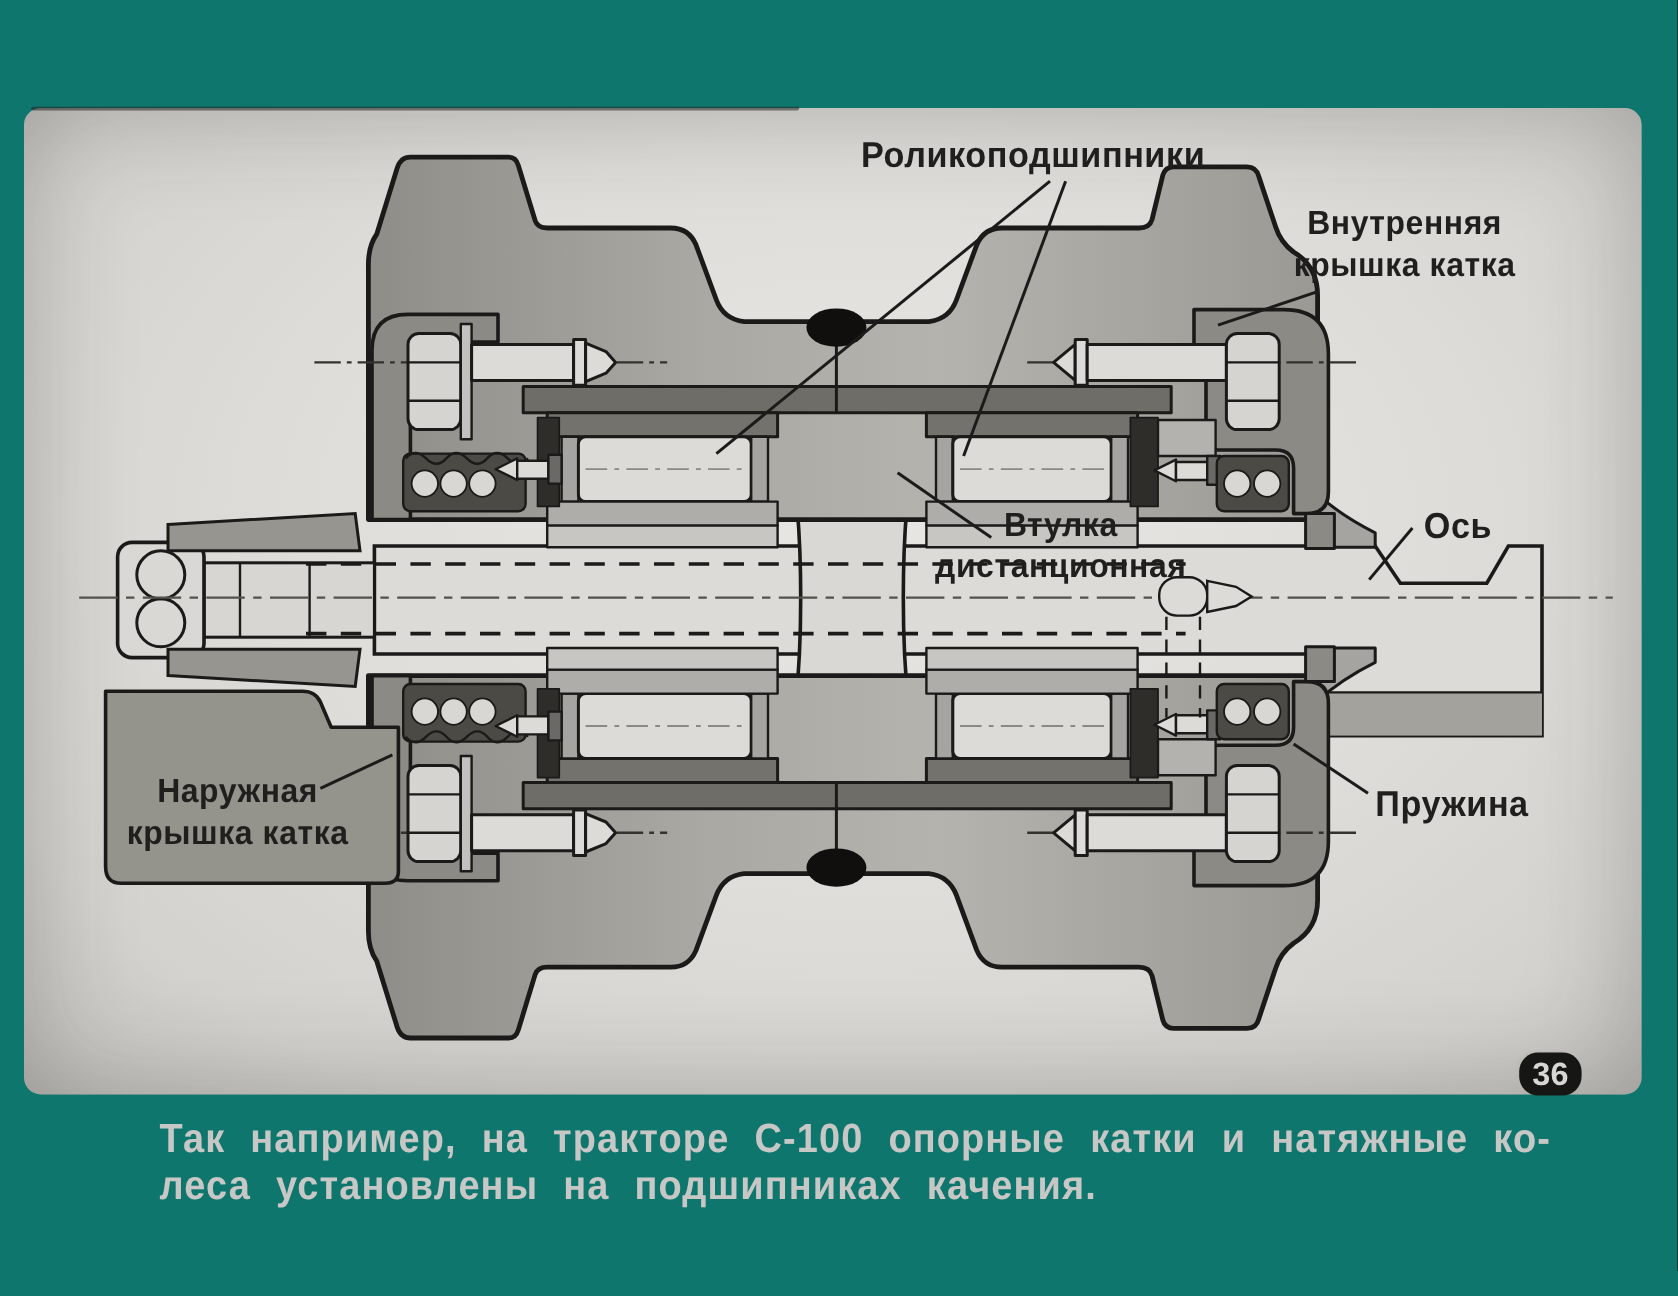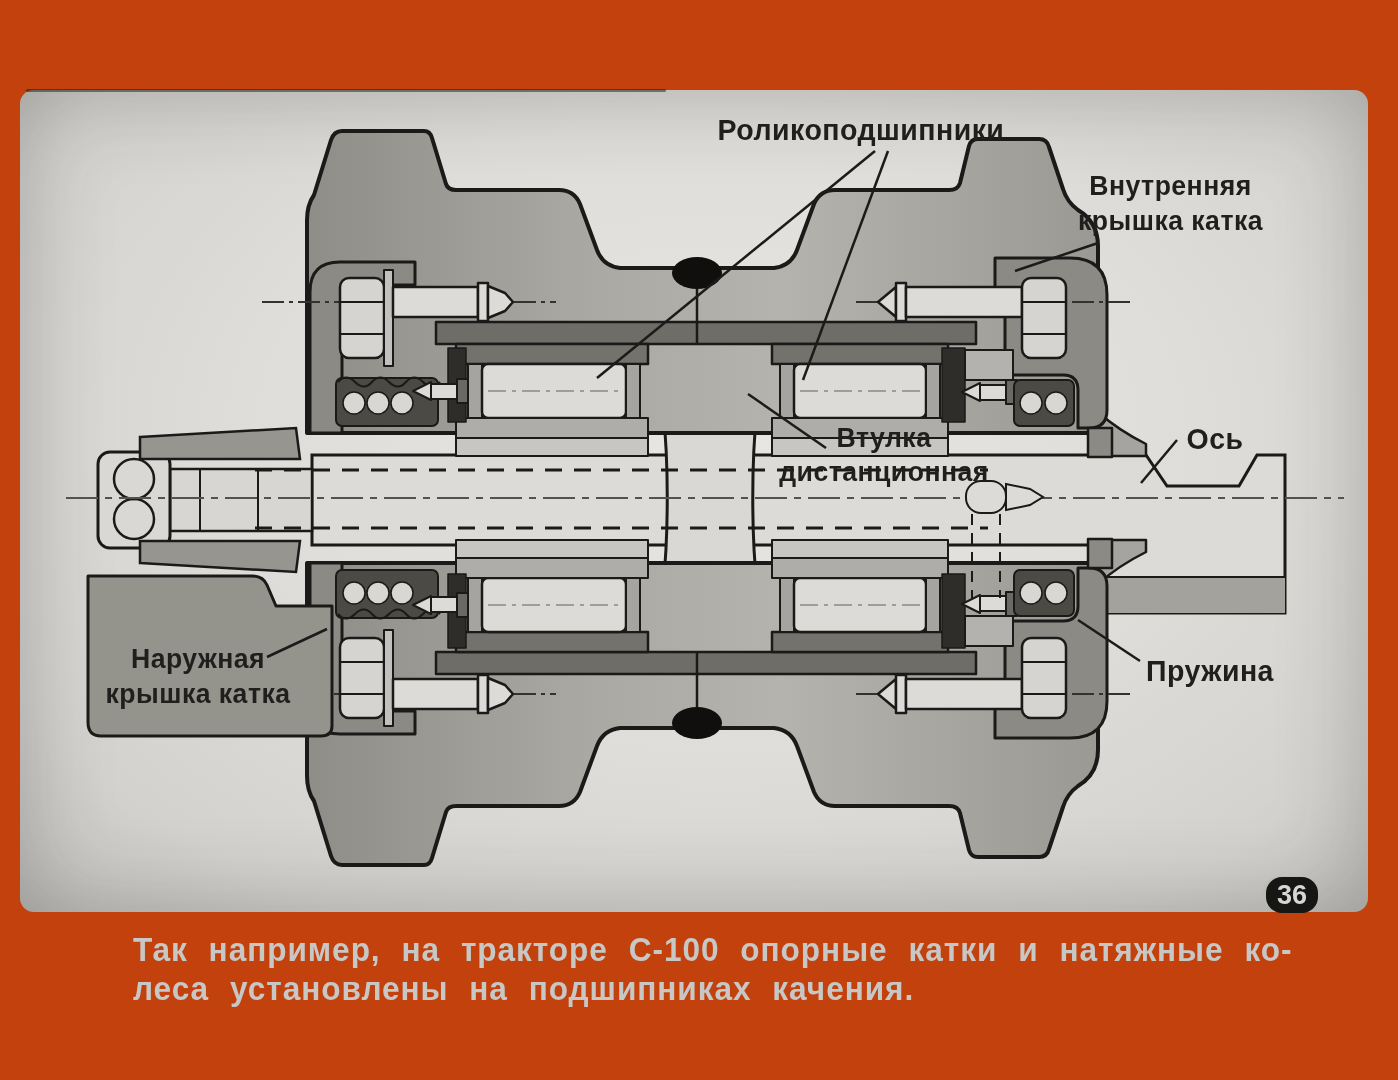--- a/index.html
+++ b/index.html
@@ -1,18 +1,18 @@
 <!DOCTYPE html>
 <html><head>
 <meta charset="utf-8">
 <style>
   html,body{margin:0;padding:0;background:#000;}
   .stage{
     position:relative;width:1398px;height:1080px;overflow:hidden;
-    background:#c2410c;
+    background:#0f766e;
     font-family:"Liberation Sans", sans-serif;
   }
   .slide{
     position:absolute;left:20px;top:90px;width:1348px;height:822px;
     border-radius:14px;
     background:radial-gradient(ellipse at 52% 42%, #e7e6e2 0%, #deddd9 48%, #d3d2ce 80%, #c2c1bd 100%);
     box-shadow:inset 0 0 90px rgba(40,40,38,.28);
   }
   .frame-edge-line{
     position:absolute;left:26px;top:89px;width:640px;height:3px;

